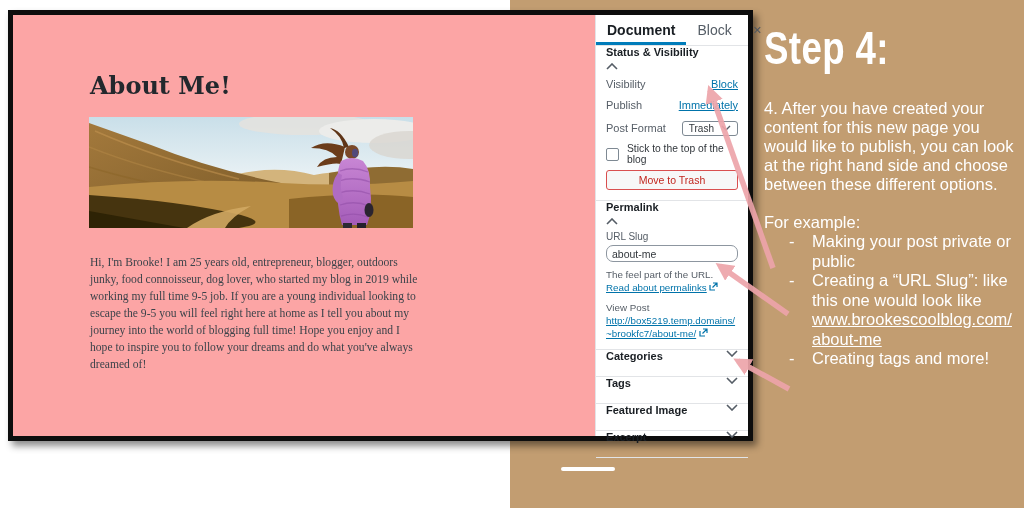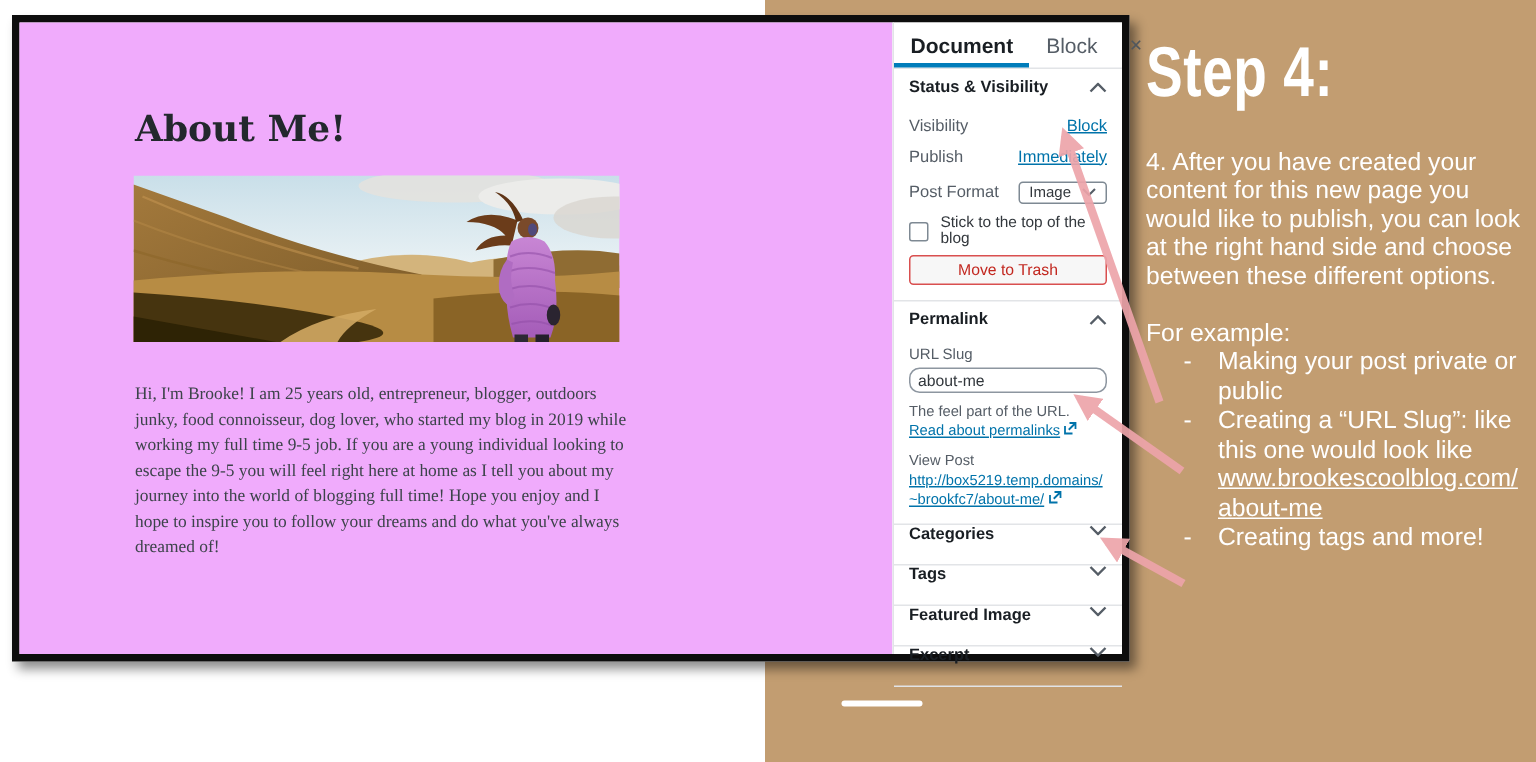--- a/index.html
+++ b/index.html
@@ -3,35 +3,35 @@
 <meta charset="utf-8">
 <style>
   html,body{margin:0;padding:0;}
   body{width:1024px;height:508px;position:relative;overflow:hidden;background:#fff;
        font-family:"Liberation Sans",sans-serif;}
   .tan-bg{position:absolute;left:510px;top:0;width:514px;height:508px;background:#c29d71;}
 
   
   .shot{position:absolute;left:8px;top:10px;width:735px;height:421px;background:#fff;
         border:5px solid #0d0d0d;box-shadow:4px 5px 7px rgba(0,0,0,.45);}
-  .editor{position:absolute;left:0;top:0;right:153px;bottom:0;background:#f0abfc;}
+  .editor{position:absolute;left:0;top:0;right:153px;bottom:0;background:#fca5a5;}
   .post-title{position:absolute;left:77px;top:40px;font-family:"DejaVu Serif",serif;
               font-weight:bold;font-size:24px;color:#23282d;}
   .post-image{position:absolute;left:76px;top:102px;width:324px;height:111px;}
   .post-body{position:absolute;left:77px;top:227px;width:332px;font-family:"Liberation Serif",serif;
              font-size:11.6px;line-height:17px;color:#3c434a;}
 
   
   .sidebar{position:absolute;top:0;right:0;width:152px;height:100%;background:#fff;
            border-left:1px solid #e2e4e7;color:#555d66;font-size:11px;}
   .tabs{height:30px;border-bottom:1px solid #e2e4e7;display:flex;align-items:stretch;}
   .tab{padding:0 11px;display:flex;align-items:center;font-size:14px;color:#555d66;cursor:pointer;}
   .tab.active{color:#191e23;font-weight:bold;border-bottom:3px solid #007cba;padding-top:3px;}
   .close-x{margin-left:auto;padding:0 10px;display:flex;align-items:center;color:#50575e;font-size:11px;cursor:pointer;}
-  .sec-header{display:flex;justify-content:space-between;align-items:center;height:24px;padding:0 10px;}
+  .sec-header{display:flex;justify-content:space-between;align-items:flex-start;height:24px;padding:0 10px;flex-direction:column;}
   .sec-title{font-weight:bold;font-size:11px;color:#191e23;}
   .row{display:flex;justify-content:space-between;align-items:center;padding:0 10px;height:21px;}
   .row.fmt{height:26px;}
   .link{color:#0073aa;text-decoration:underline;cursor:pointer;}
   .select{display:flex;align-items:center;gap:7px;border:1px solid #7e8993;border-radius:3px;
           padding:1px 6px;font-size:10px;color:#32373c;background:#fff;cursor:pointer;}
   .checkbox-row{display:flex;align-items:center;gap:8px;padding:0 10px;margin:5px 0 0;height:16px;}
   .checkbox{width:11px;height:11px;border:1px solid #7e8993;border-radius:2px;background:#fff;flex:none;cursor:pointer;}
   .cb-label{font-size:10.3px;color:#32373c;}
   .trash-btn{margin:8px 10px 10px;height:18px;border:1px solid #d94f4f;border-radius:3px;background:#f7f7f7;
@@ -145,21 +145,21 @@
       <span>Visibility</span>
       <a class="link">Block</a>
     </div>
     <div class="row">
       <span>Publish</span>
       <a class="link">Immediately</a>
     </div>
     <div class="row fmt">
       <span>Post Format</span>
       <span class="select">
-        <span>Image</span>
+        <span>Trash</span>
         <span class="chev">
           <svg width="10" height="6">
               <path d="M1,1 L5,5 L9,1" stroke="#555d66" stroke-width="1.4" fill="none"></path>
             </svg>
         </span>
       </span>
     </div>
 
     <div class="checkbox-row">
       <span class="checkbox"></span>

